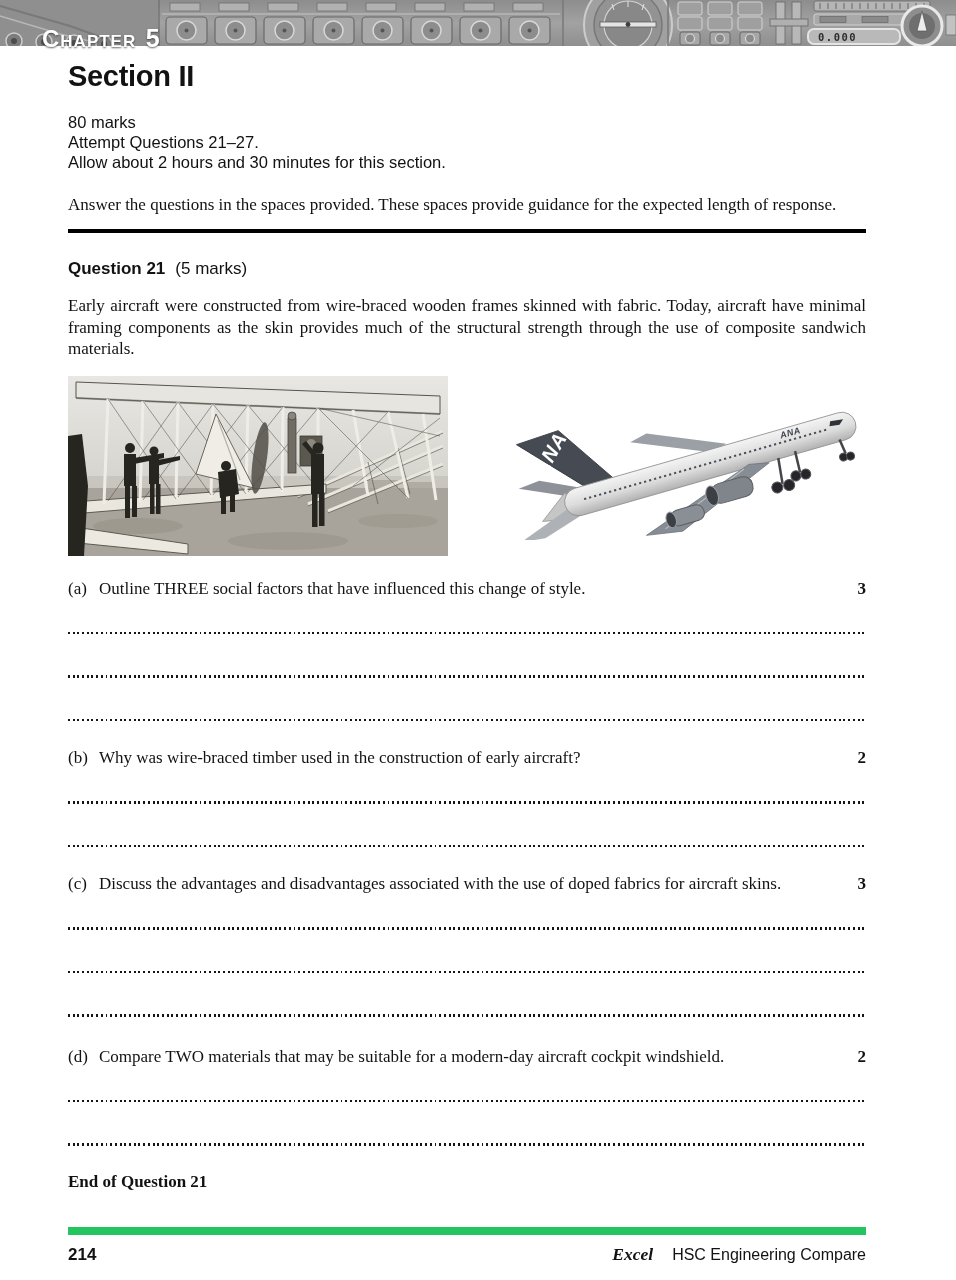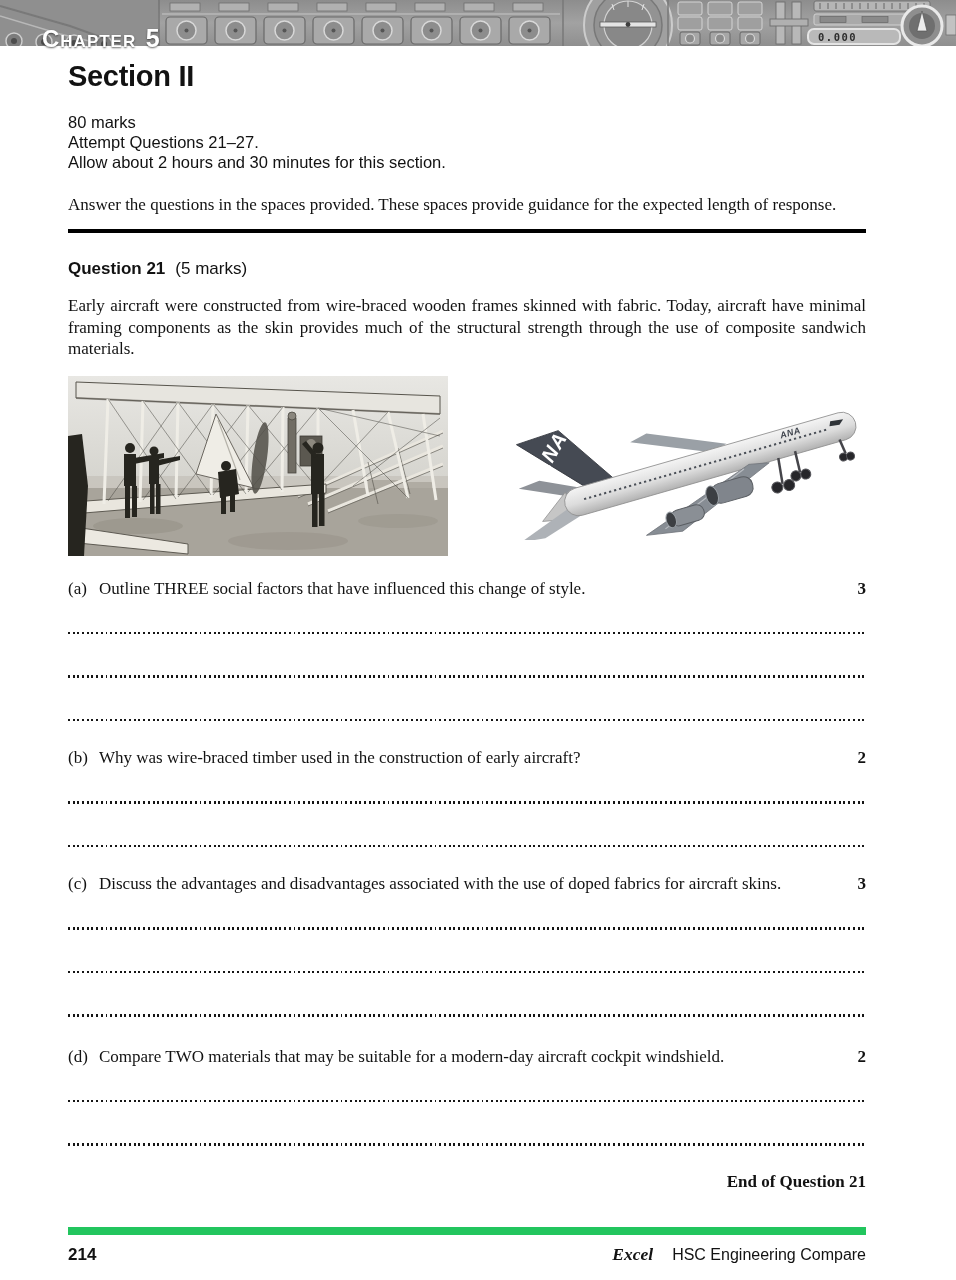--- a/index.html
+++ b/index.html
@@ -42,21 +42,21 @@
   .part-head.first { margin-top:22px; }
   .part-head.d { margin-top:29px; }
   .part-label { width:31px; flex:0 0 auto; }
   .part-text  { flex:1 1 auto; padding-right:24px; }
   .part-marks { flex:0 0 auto; width:18px; text-align:right; font-weight:700; }
   .ans-line {
     height:2.5px; margin-top:41px;
     background-image:repeating-linear-gradient(to right, #151515 0 1.9px, transparent 1.9px 4.7px);
   }
   .part-head + .ans-line { margin-top:33px; }
-  .end-label { margin-top:26px; text-align:right; font-weight:700; font-size:17px; }
+  .end-label { margin-top:26px; text-align:left; font-weight:700; font-size:17px; }
   
   .footer {
     margin-top:35px; border-top:8px solid #22c55e; padding-top:9px;
     display:flex; justify-content:space-between; align-items:baseline;
   }
   .page-num { font-family:"Liberation Sans", sans-serif; font-weight:700; font-size:17px; }
   .brand { font-family:"Liberation Sans", sans-serif; font-size:16px; }
   .brand .excel {
     font-family:"Liberation Serif", serif; font-weight:700; font-style:italic;
     font-size:17.5px; margin-right:19px;

